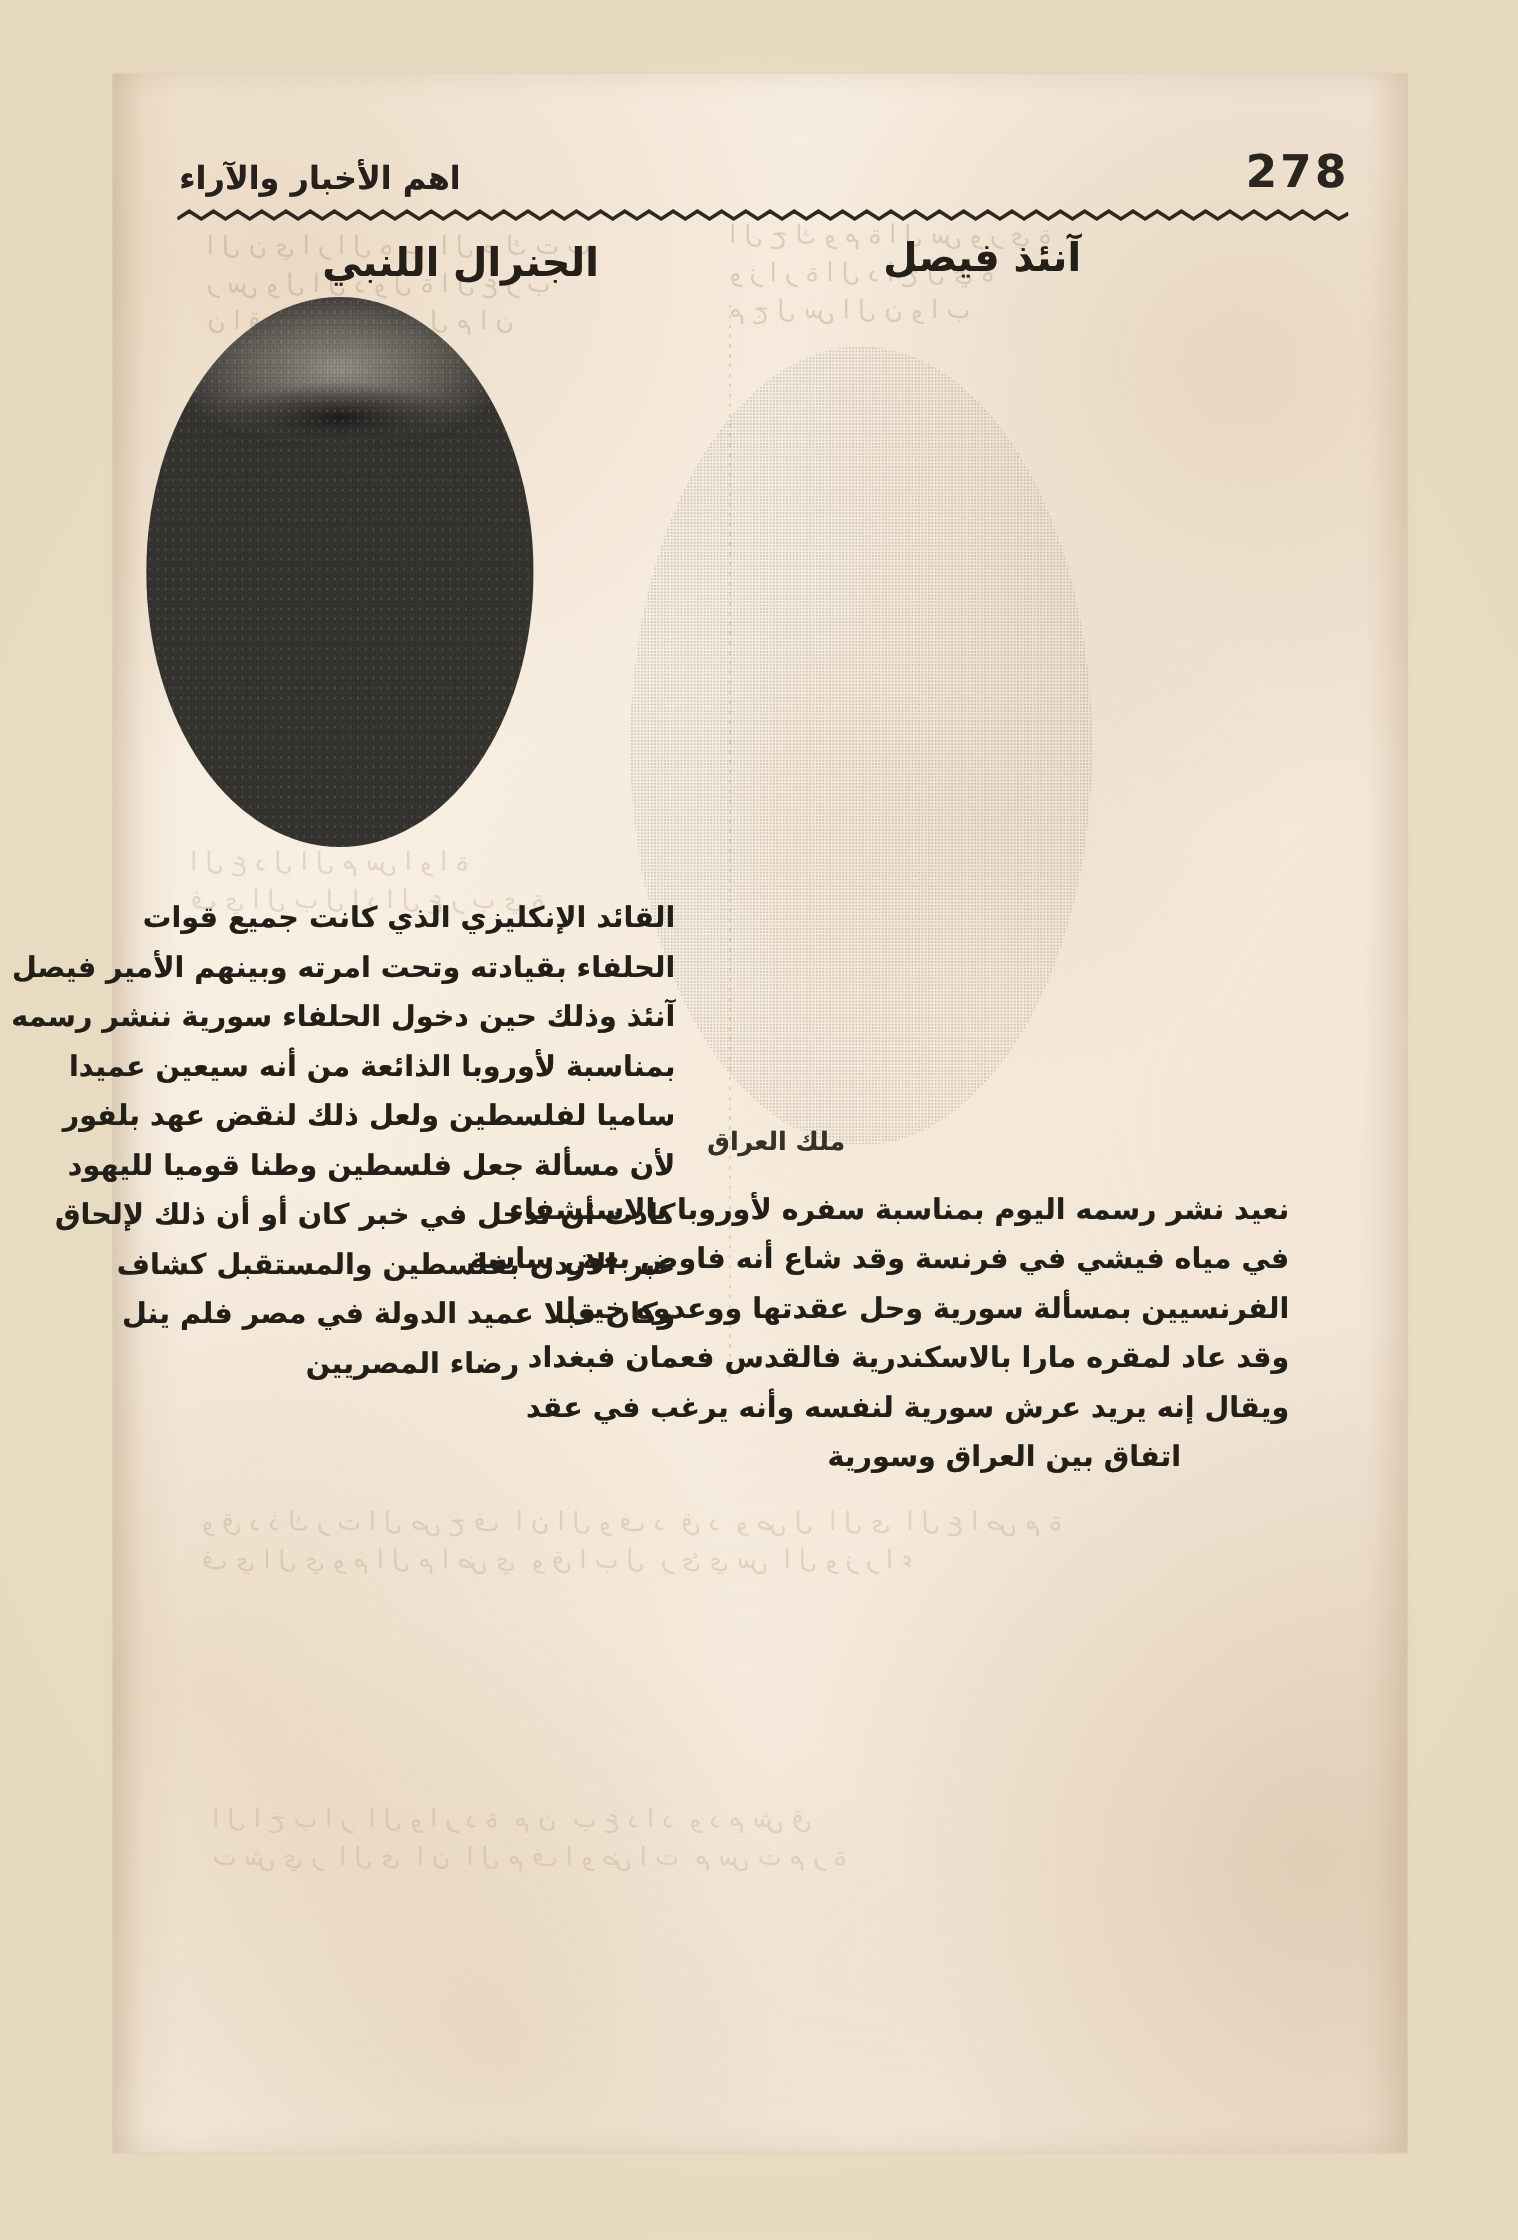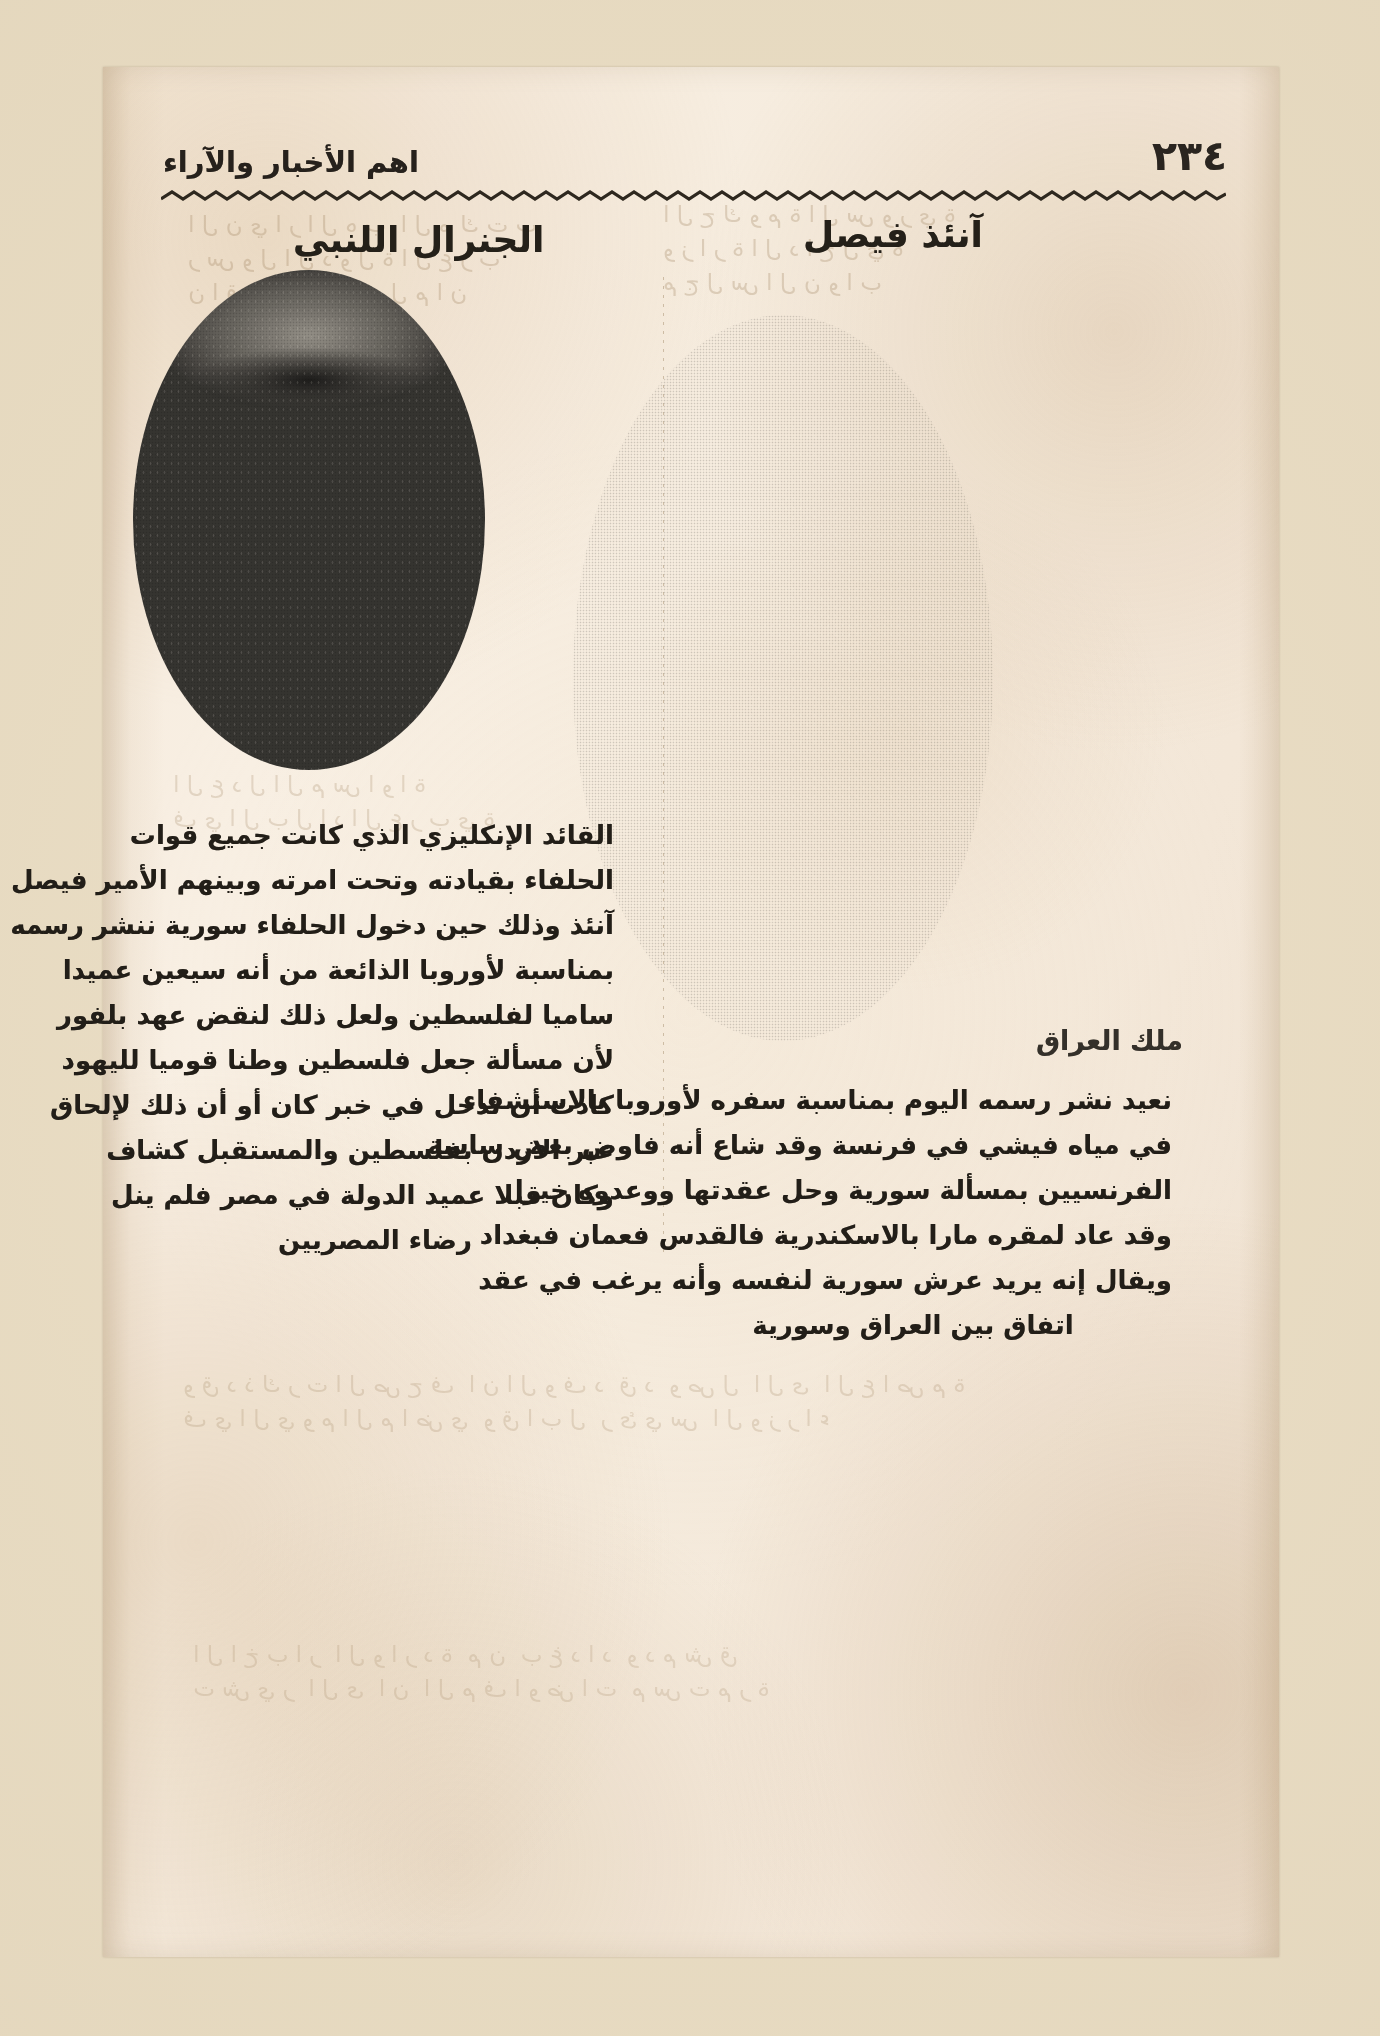--- a/index.html
+++ b/index.html
@@ -268,24 +268,24 @@
   #col-right {
     left: 540px;
     top: 1000px;
     width: 540px;
   }
   #faisal-subcaption {
     position: absolute;
     left: 540px;
     top: 958px;
     width: 540px;
-    text-align: right;
-    direction: rtl;
-    font-family: "DejaVu Sans", sans-serif;
-    font-size: 27px;
+    text-align: left;
+    direction: rtl;
+    font-family: "DejaVu Sans", sans-serif;
+    font-size: 23px;
     font-weight: 600;
     color: #34302a;
   }
 
   .line-center { text-align: center; }
   .line-right  { text-align: right; }
 
   
   #page-sheet .col-line,
   .portrait-caption,
@@ -315,21 +315,21 @@
   <div class="bleed" id="bleed-mid-left">ا ل ع د ل ا ل م س ا و ا ة
 ف ي ا ل ب ل ا د ا ل ع ر ب ي ة</div>
   <div class="bleed" id="bleed-bottom">و ق د ذ ك ر ت ا ل ص ح ف  ا ن ا ل و ف د  ق د  و ص ل  ا ل ى  ا ل ع ا ص م ة
 ف ي ا ل ي و م ا ل م ا ض ي  و ق ا ب ل  ر ئ ي س  ا ل و ز ر ا ء</div>
   <div class="bleed" id="bleed-foot">ا ل ا خ ب ا ر  ا ل و ا ر د ة  م ن  ب غ د ا د  و د م ش ق
 ت ش ي ر  ا ل ى  ا ن  ا ل م ف ا و ض ا ت  م س ت م ر ة</div>
 
   <div id="center-crease"></div>
 
   <div id="running-head">
-    <div id="page-number">٢٣٤</div>
+    <div id="page-number">278</div>
     <div id="head-title">اهم الأخبار والآراء</div>
   </div>
 
   <div id="zigzag-rule">
     <svg width="1065" height="16" viewBox="0 0 1065 16" preserveAspectRatio="none" aria-hidden="true">
       <path d="M0 11 L11 4 L22 11 L33 4 L44 11 L55 4 L66 11 L77 4 L88 11 L99 4 L110 11 L121 4 L132 11 L143 4 L154 11 L165 4 L176 11 L187 4 L198 11 L209 4 L220 11 L231 4 L242 11 L253 4 L264 11 L275 4 L286 11 L297 4 L308 11 L319 4 L330 11 L341 4 L352 11 L363 4 L374 11 L385 4 L396 11 L407 4 L418 11 L429 4 L440 11 L451 4 L462 11 L473 4 L484 11 L495 4 L506 11 L517 4 L528 11 L539 4 L550 11 L561 4 L572 11 L583 4 L594 11 L605 4 L616 11 L627 4 L638 11 L649 4 L660 11 L671 4 L682 11 L693 4 L704 11 L715 4 L726 11 L737 4 L748 11 L759 4 L770 11 L781 4 L792 11 L803 4 L814 11 L825 4 L836 11 L847 4 L858 11 L869 4 L880 11 L891 4 L902 11 L913 4 L924 11 L935 4 L946 11 L957 4 L968 11 L979 4 L990 11 L1001 4 L1012 11 L1023 4 L1034 11 L1045 4 L1056 11 L1065 6" fill="none" stroke="#2e281f" stroke-width="3.2" stroke-linejoin="miter"></path>
     </svg>
   </div>
 
   <div class="portrait-caption" id="caption-left">الجنرال اللنبي</div>

